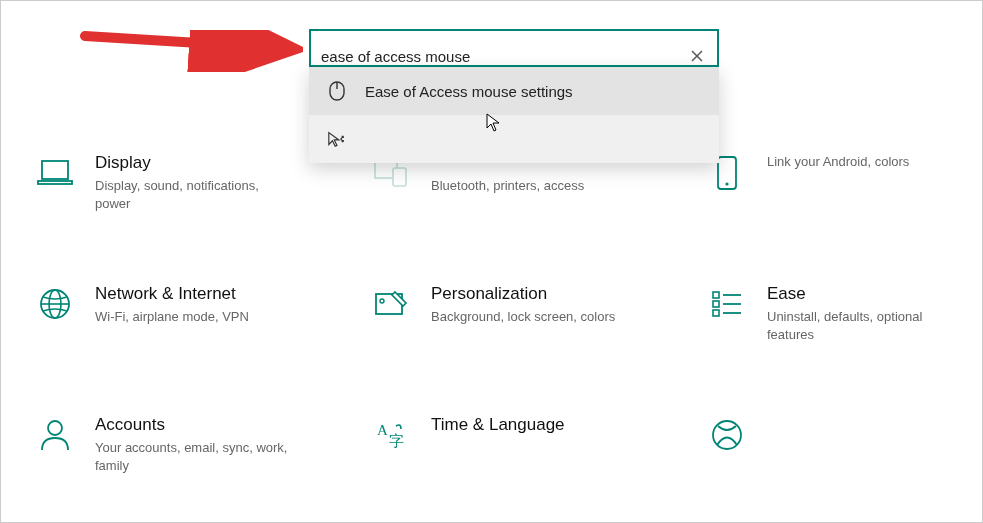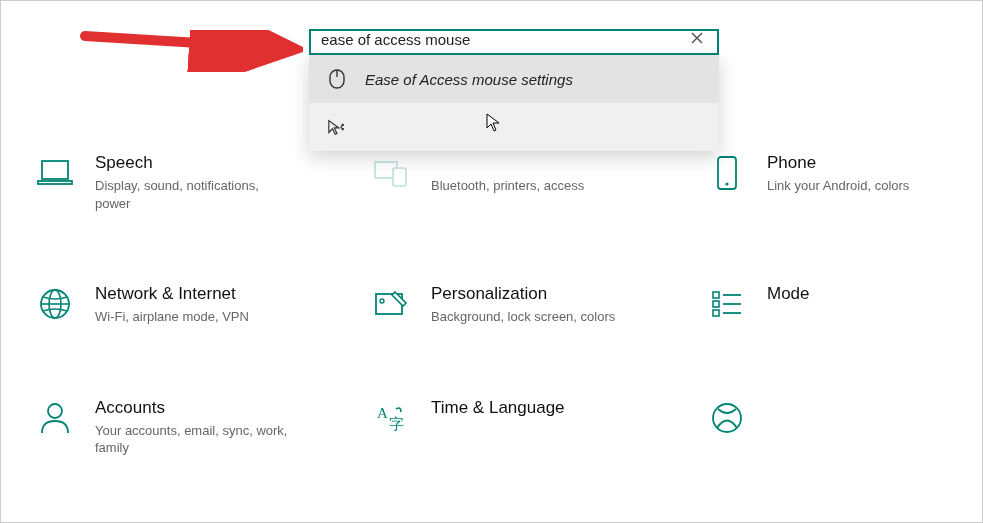--- a/index.html
+++ b/index.html
@@ -17,43 +17,42 @@
       top: 28px;
       left: 308px;
       width: 410px;
       z-index: 10;
     }
     .search-box {
       width: 100%;
       border: 2px solid #008575;
       background: #fff;
       display: flex;
-      align-items: flex-start;
-      height: 26px;
+      align-items: flex-end;
+      height: 38px;
       padding: 0 10px;
     }
     .search-input {
       flex: 1;
       border: none;
       outline: none;
       font-size: 15px;
       color: #222;
       background: transparent;
     }
     .clear-btn {
       cursor: pointer;
       font-size: 14px;
       color: #555;
       padding: 0 4px;
     }
     .suggestions {
       width: 100%;
       background: #f0f0f0;
       box-shadow: 0 6px 18px rgba(0,0,0,0.18);
-      font-style: italic;
     }
     .suggestion {
       display: flex;
       align-items: center;
       gap: 18px;
       padding: 14px 18px;
       font-size: 15px;
       color: #222;
       cursor: pointer;
     }
@@ -159,21 +158,21 @@
 <div class="categories">
 
   <div class="cat">
     <div class="cat-icon">
       <svg width="38" height="30" viewBox="0 0 38 30">
           <rect x="6" y="3" width="26" height="18" fill="none" stroke="#008575" stroke-width="1.8"></rect>
           <rect x="2" y="23" width="34" height="3" fill="none" stroke="#008575" stroke-width="1.8"></rect>
         </svg>
     </div>
     <div class="cat-body">
-      <div class="cat-title">Speech</div>
+      <div class="cat-title">Display</div>
       <div class="cat-desc">Display, sound, notifications, power</div>
     </div>
   </div>
 
   <div class="cat" style="visibility:visible">
     <div class="cat-icon" style="opacity:0.25">
       <svg width="36" height="30" viewBox="0 0 36 30">
           <rect x="2" y="4" width="22" height="16" fill="none" stroke="#008575" stroke-width="1.6"></rect>
           <rect x="20" y="10" width="13" height="18" rx="2" fill="#fff" stroke="#008575" stroke-width="1.6"></rect>
         </svg>
@@ -185,21 +184,20 @@
   </div>
 
   <div class="cat">
     <div class="cat-icon">
       <svg width="26" height="36" viewBox="0 0 26 36">
           <rect x="4" y="2" width="18" height="32" rx="3" fill="none" stroke="#008575" stroke-width="1.8"></rect>
           <circle cx="13" cy="29" r="1.6" fill="#008575"></circle>
         </svg>
     </div>
     <div class="cat-body">
-      <div class="cat-title">Phone</div>
       <div class="cat-desc">Link your Android, colors</div>
     </div>
   </div>
 
   <div class="cat">
     <div class="cat-icon">
       <svg width="34" height="34" viewBox="0 0 34 34">
           <circle cx="17" cy="17" r="14" fill="none" stroke="#008575" stroke-width="1.8"></circle>
           <ellipse cx="17" cy="17" rx="6" ry="14" fill="none" stroke="#008575" stroke-width="1.6"></ellipse>
           <line x1="3" y1="17" x2="31" y2="17" stroke="#008575" stroke-width="1.6"></line>
@@ -231,21 +229,22 @@
       <svg width="34" height="30" viewBox="0 0 34 30">
           <rect x="3" y="3" width="6" height="6" fill="none" stroke="#008575" stroke-width="1.6"></rect>
           <rect x="3" y="12" width="6" height="6" fill="none" stroke="#008575" stroke-width="1.6"></rect>
           <rect x="3" y="21" width="6" height="6" fill="none" stroke="#008575" stroke-width="1.6"></rect>
           <line x1="13" y1="6" x2="31" y2="6" stroke="#008575" stroke-width="1.8"></line>
           <line x1="13" y1="15" x2="31" y2="15" stroke="#008575" stroke-width="1.8"></line>
           <line x1="13" y1="24" x2="31" y2="24" stroke="#008575" stroke-width="1.8"></line>
         </svg>
     </div>
     <div class="cat-body">
-      <div class="cat-title">Mode</div>
+      <div class="cat-title">Ease</div>
+      <div class="cat-desc">Uninstall, defaults, optional features</div>
     </div>
   </div>
 
   <div class="cat">
     <div class="cat-icon">
       <svg width="32" height="34" viewBox="0 0 32 34">
           <circle cx="16" cy="10" r="7" fill="none" stroke="#008575" stroke-width="1.8"></circle>
           <path d="M3 32 Q3 20 16 20 Q29 20 29 32" fill="none" stroke="#008575" stroke-width="1.8"></path>
         </svg>
     </div>

